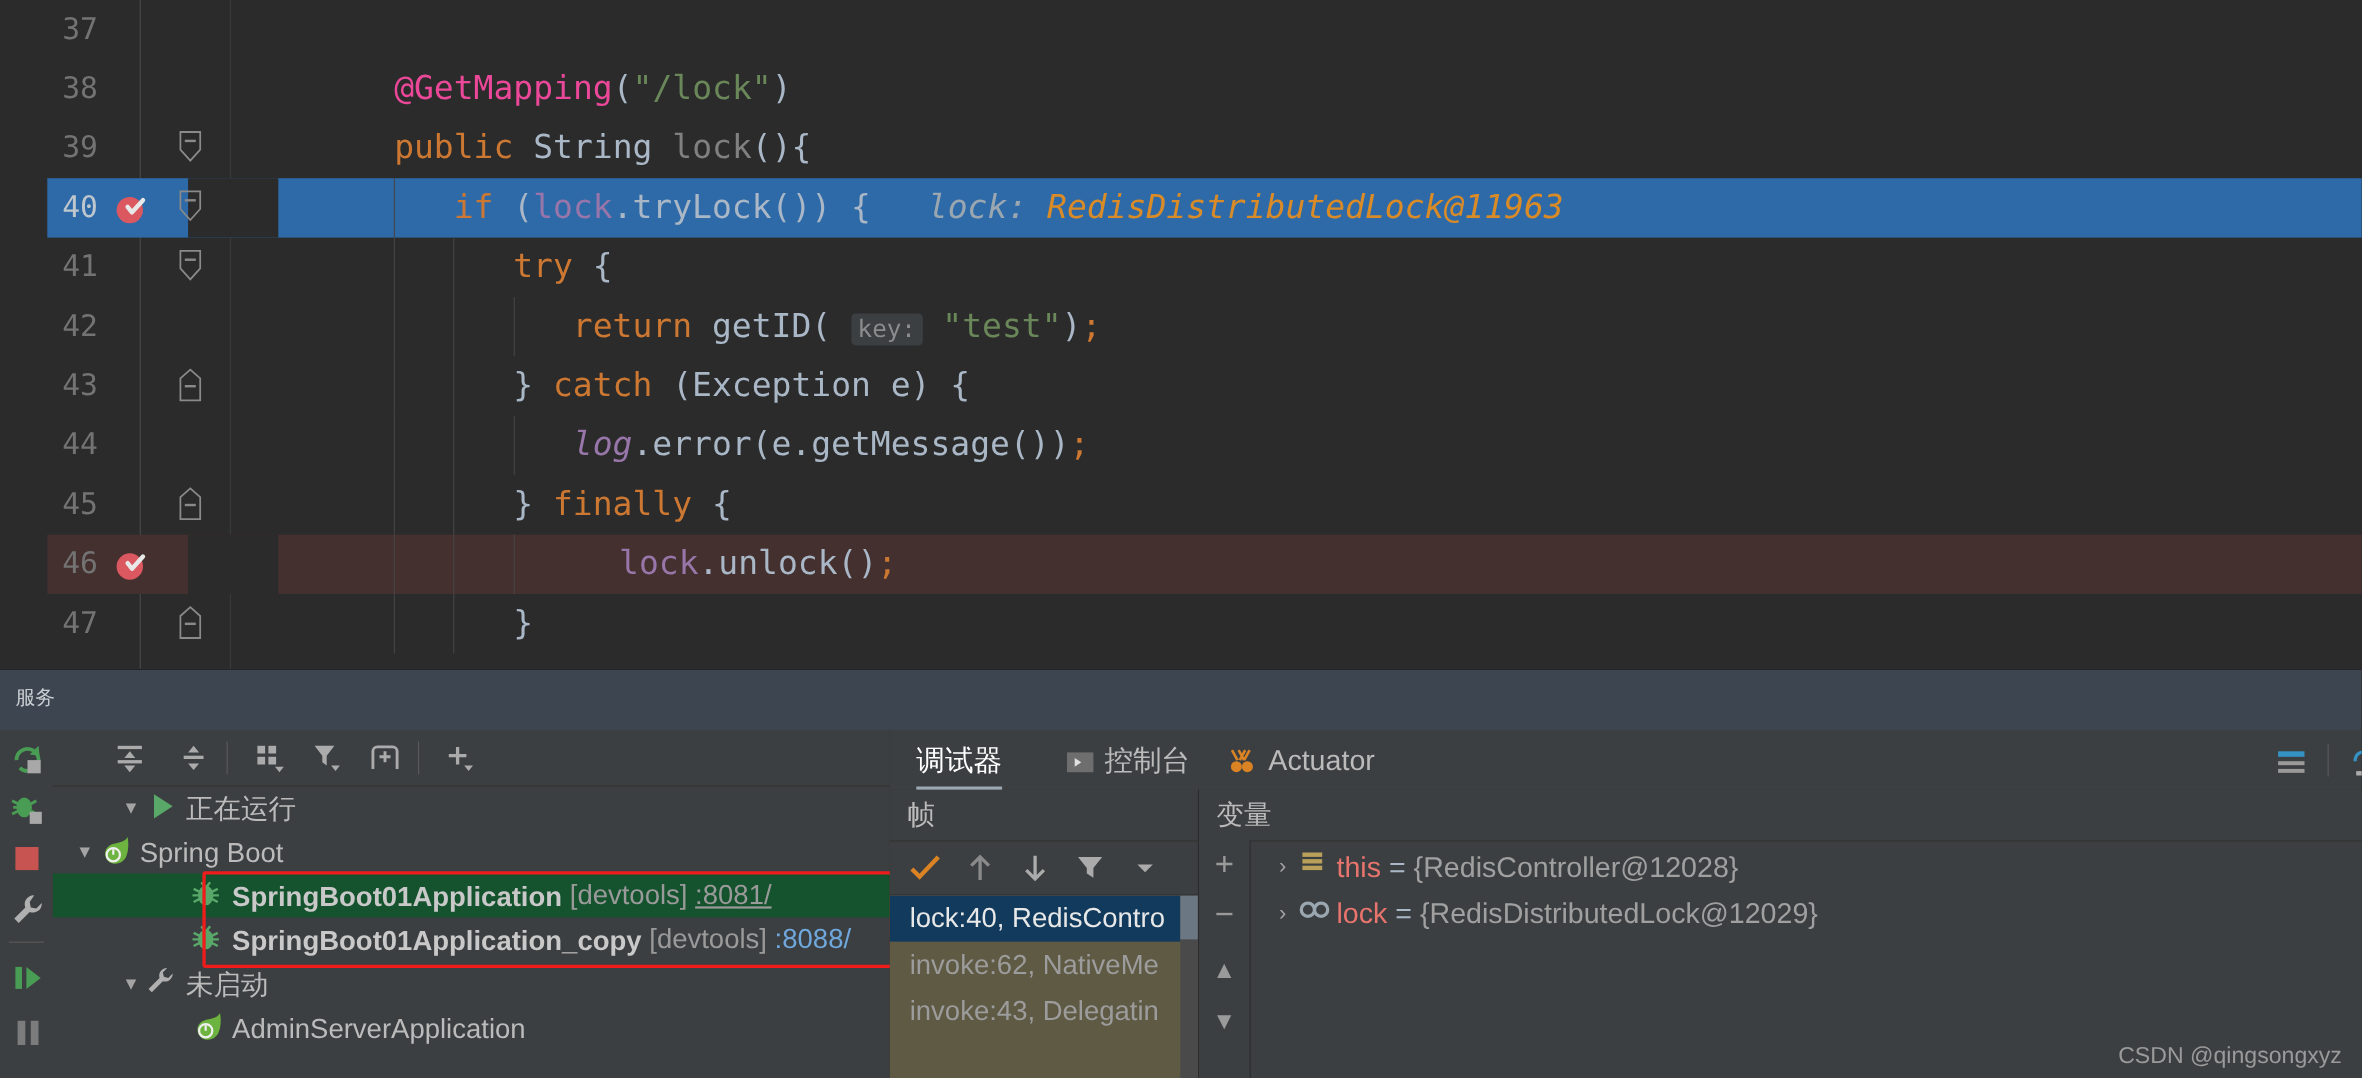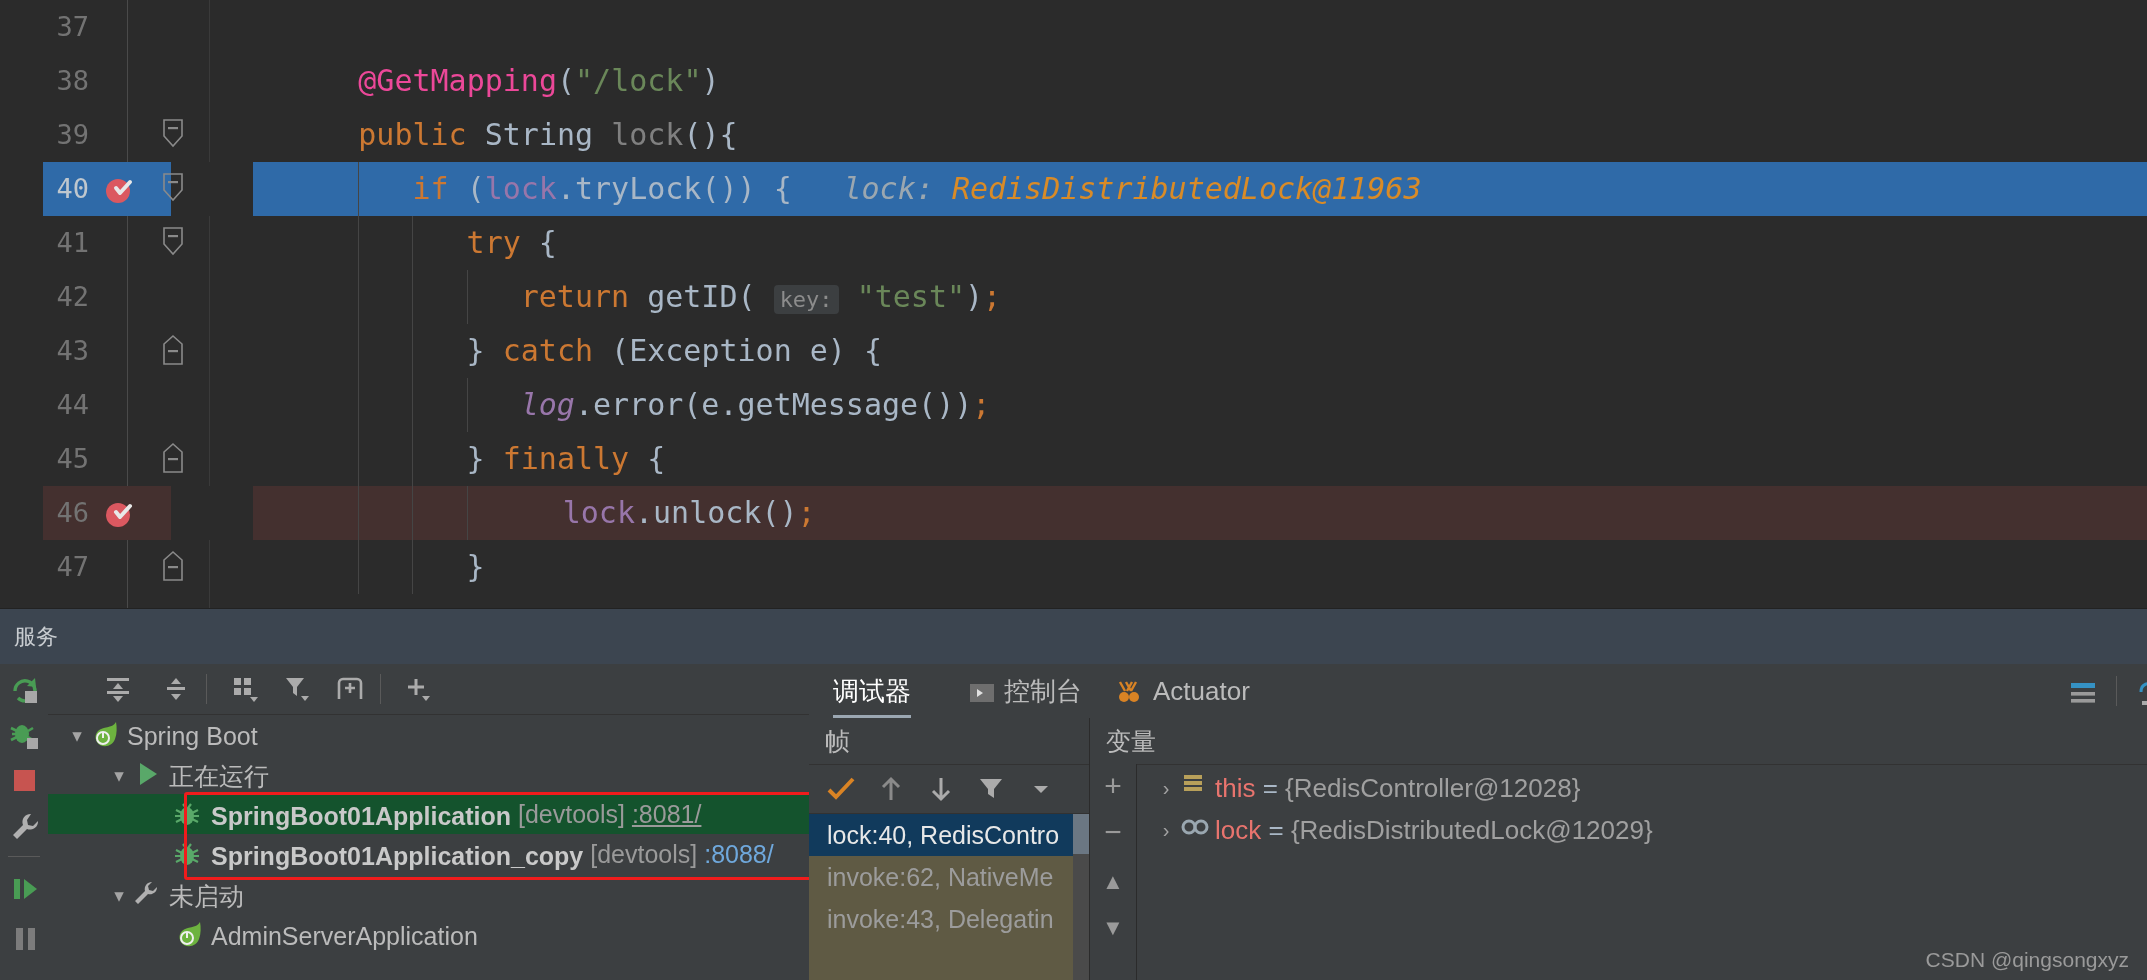--- a/index.html
+++ b/index.html
@@ -41,21 +41,21 @@
   .gr{color:#808080;}
 
   .hint-key{background:#3C3F41;color:#8C8C8C;border-radius:4px;padding:2px 6px;
             font-size:22px;font-style:normal;}
   .inline-hint-label{color:#9BA7B0;font-style:italic;}
   .inline-hint-val{color:#D98B27;font-style:italic;}
 
   
   .svc-header{position:absolute;left:0;top:608px;width:2147px;height:56px;
       background:#3C4550;border-top:1px solid #222;}
-  .svc-header .title{position:absolute;left:14px;top:13px;font-size:22px;color:#C9CDD1;}
+  .svc-header .title{position:absolute;left:14px;top:13px;font-size:18px;color:#C9CDD1;}
 
   
   .tw{position:absolute;left:0;top:664px;width:2147px;height:316px;background:#3C3F41;}
 
   
   .vbar{position:absolute;left:0;top:0;width:48px;height:316px;background:#3C3F41;}
   .vbtn{position:absolute;left:6px;width:38px;height:38px;display:flex;align-items:center;justify-content:center;}
   .vsep{position:absolute;left:8px;width:32px;height:1px;background:#5A5A5A;}
 
   
@@ -321,28 +321,28 @@
         </div>
         <div class="tb-sep" style="left:332px;"></div>
         <div class="tb-ico" style="left:352px;">
           <svg width="32" height="30" viewBox="0 0 32 30">
             <path d="M14 5v16M6 13h16" stroke="#ABABAB" stroke-width="3"></path>
             <path d="M20 22l4 5 4-5z" fill="#ABABAB"></path>
           </svg>
         </div>
       </div>
       <div class="svc-tree" id="svc-tree">
+          <div class="trow"><span style="display:inline-block;width:58px;"></span><span class="chev">▾</span><span class="tico"><svg width="30" height="30" viewBox="0 0 30 30">
+                <path d="M8 4l17 11L8 26z" fill="#59A869"></path>
+              </svg></span><span class="tlabel ">正在运行</span></div>
           <div class="trow"><span style="display:inline-block;width:16px;"></span><span class="chev">▾</span><span class="tico"><svg width="30" height="30" viewBox="0 0 30 30">
                 <path d="M26 3c-4 7-13 4-18 9-4 4-3 11 2 14 6 3 13 0 15-6 2-5 2-12 1-17z" fill="#6DB33F"></path>
                 <circle cx="13" cy="19" r="6" fill="none" stroke="#EFEFEF" stroke-width="2"></circle>
                 <path d="M13 19V14" stroke="#EFEFEF" stroke-width="2"></path>
               </svg></span><span class="tlabel ">Spring Boot</span></div>
-          <div class="trow"><span style="display:inline-block;width:58px;"></span><span class="chev">▾</span><span class="tico"><svg width="30" height="30" viewBox="0 0 30 30">
-                <path d="M8 4l17 11L8 26z" fill="#59A869"></path>
-              </svg></span><span class="tlabel ">正在运行</span></div>
           <div class="trow selrow"><span style="display:inline-block;width:100px;"></span><span class="chev"></span><span class="tico"><svg width="26" height="28" viewBox="0 0 26 28">
                 <ellipse cx="13" cy="16" rx="7" ry="9" fill="#59A869"></ellipse>
                 <path d="M2 10l6 3M2 22l6-3M1 16h6M24 10l-6 3M24 22l-6-3M19 16h6M9 4l3 4M17 4l-3 4" stroke="#59A869" stroke-width="2.2" fill="none"></path>
               </svg></span><span class="tlabel bold">SpringBoot01Application</span> <span class="dim">[devtools]</span> <span class="link">:8081/</span></div>
           <div class="trow"><span style="display:inline-block;width:100px;"></span><span class="chev"></span><span class="tico"><svg width="26" height="28" viewBox="0 0 26 28">
                 <ellipse cx="13" cy="16" rx="7" ry="9" fill="#59A869"></ellipse>
                 <path d="M2 10l6 3M2 22l6-3M1 16h6M24 10l-6 3M24 22l-6-3M19 16h6M9 4l3 4M17 4l-3 4" stroke="#59A869" stroke-width="2.2" fill="none"></path>
               </svg></span><span class="tlabel bold">SpringBoot01Application_copy</span> <span class="dim">[devtools]</span> <span class="link-b">:8088/</span></div>
           <div class="trow"><span style="display:inline-block;width:58px;"></span><span class="chev">▾</span><span class="tico"><svg width="28" height="28" viewBox="0 0 28 28">
                 <path d="M20 2a7 7 0 0 0-7 9L3 21l3 3 10-10a7 7 0 0 0 9-7l-4 4-4-1-1-4z" fill="#B0B0B0"></path>

